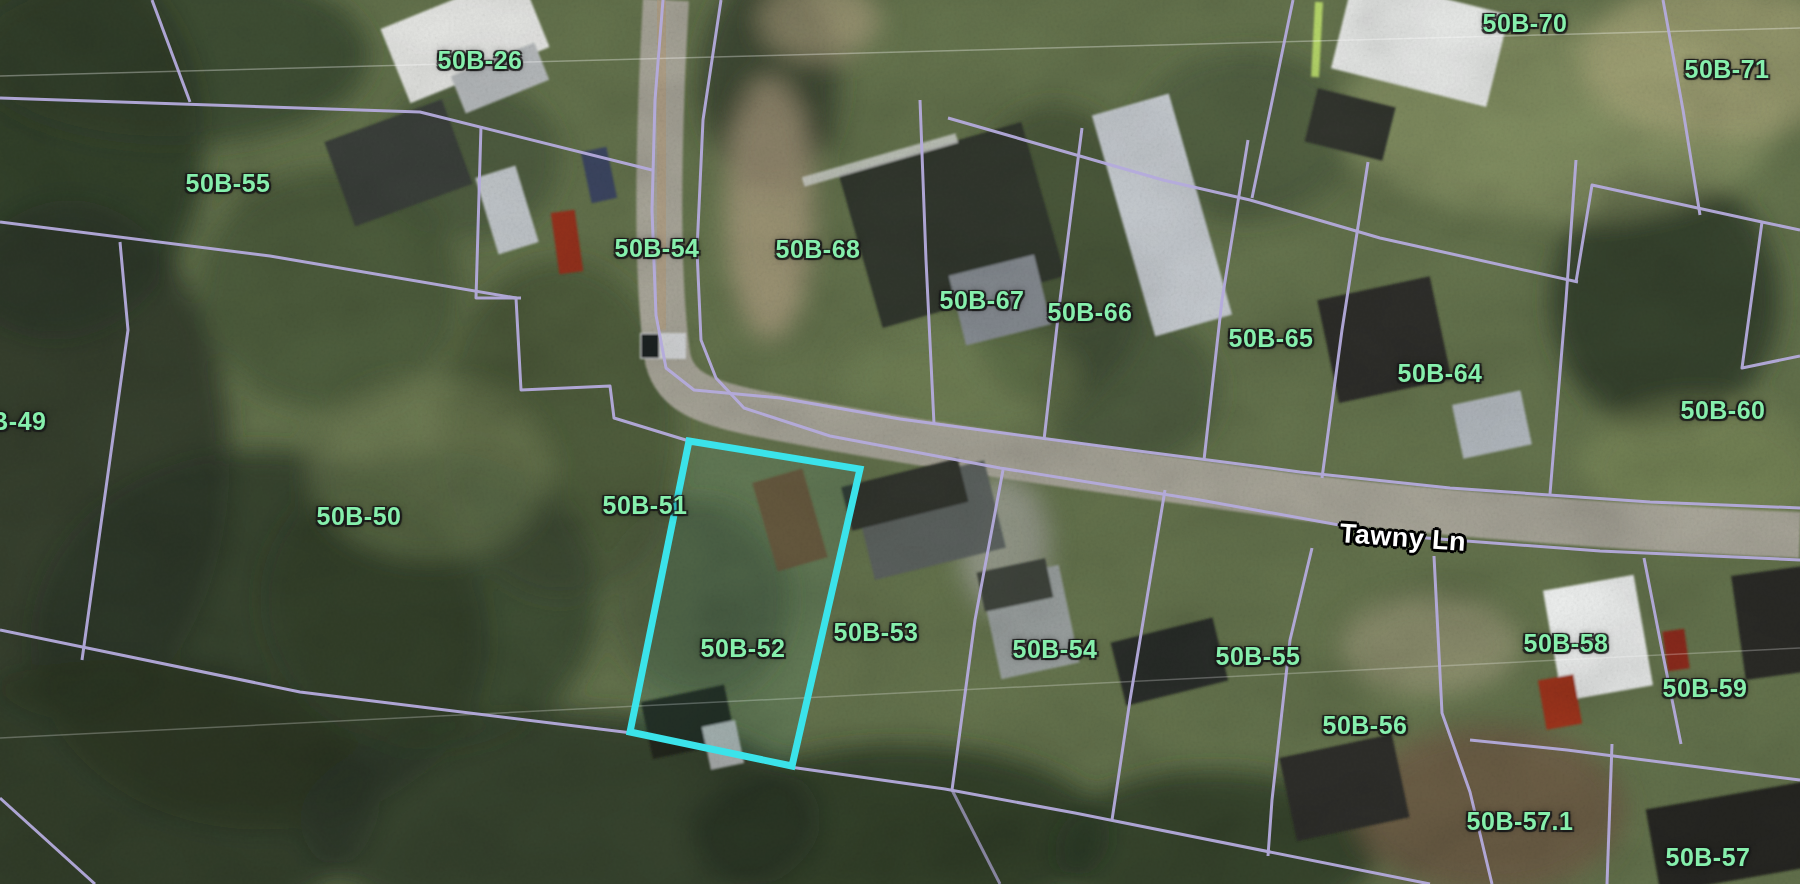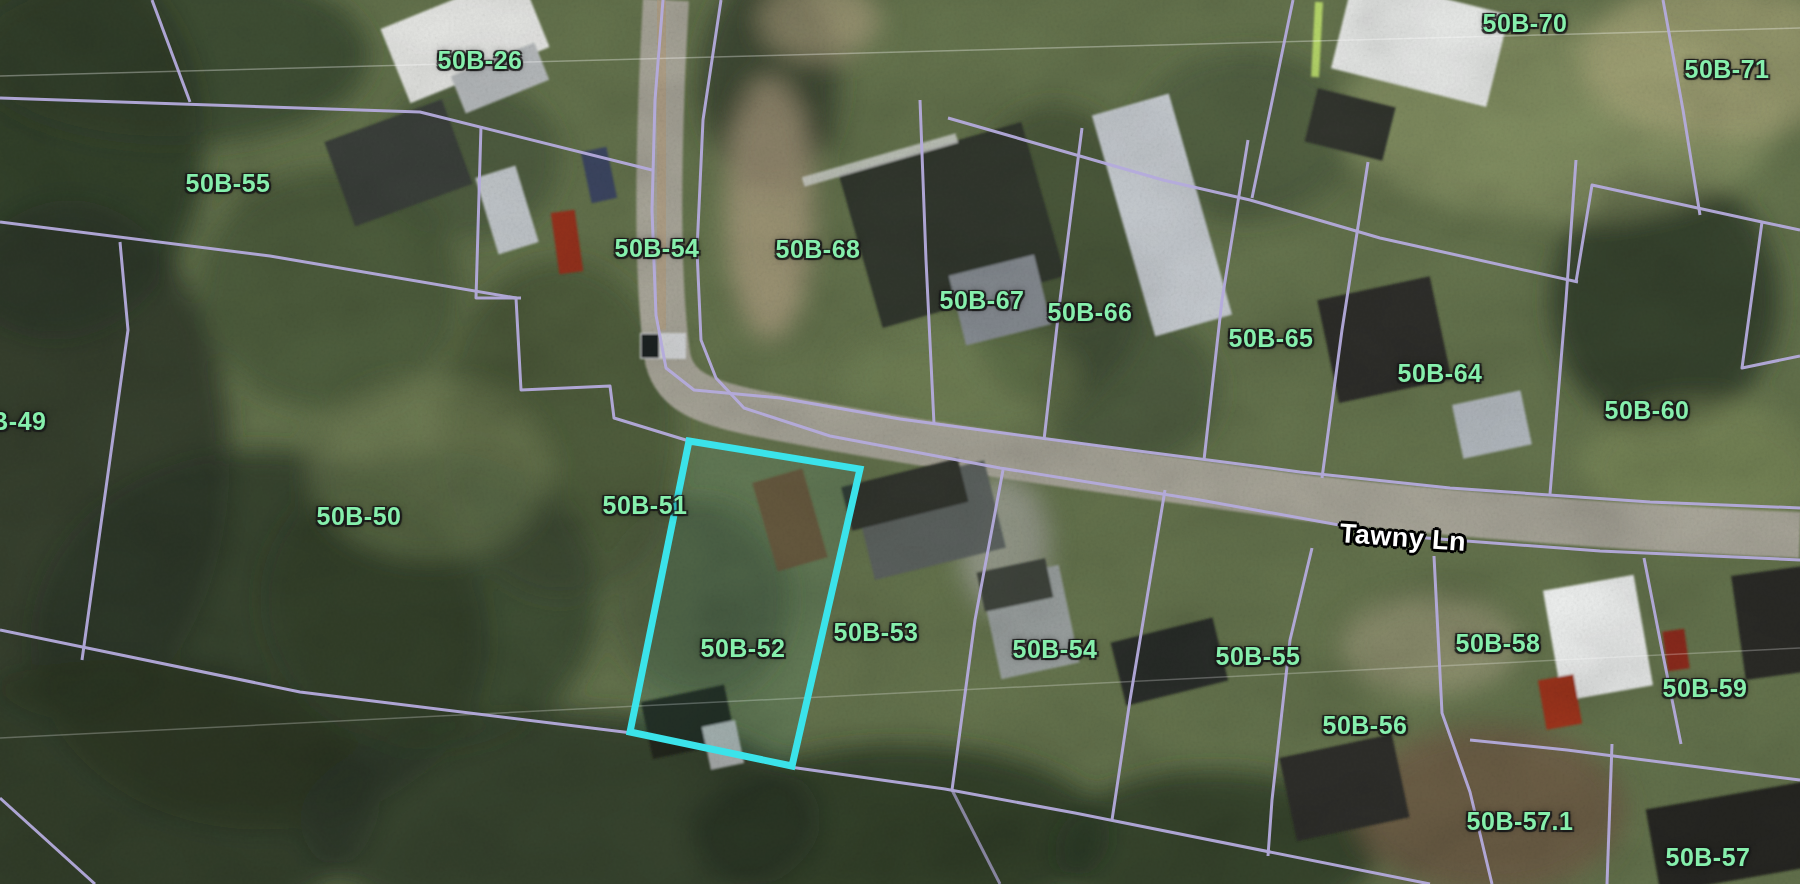--- a/index.html
+++ b/index.html
@@ -181,23 +181,23 @@
       <div class="parcel-label" style="left: 4px; top: 421px;">50B-49</div>
       <div class="parcel-label" style="left: 359px; top: 516px;">50B-50</div>
       <div class="parcel-label" style="left: 645px; top: 505px;">50B-51</div>
       <div class="parcel-label" style="left: 743px; top: 604px; margin-top: 44px;">50B-52</div>
       <div class="parcel-label" style="left: 876px; top: 632px;">50B-53</div>
       <div class="parcel-label" style="left: 1055px; top: 649px;">50B-54</div>
       <div class="parcel-label" style="left: 1258px; top: 656px;">50B-55</div>
       <div class="parcel-label" style="left: 1365px; top: 725px;">50B-56</div>
       <div class="parcel-label" style="left: 1708px; top: 857px;">50B-57</div>
       <div class="parcel-label" style="left: 1520px; top: 821px;">50B-57.1</div>
-      <div class="parcel-label" style="left: 1498px; top: 643px;">50B-58</div>
+      <div class="parcel-label" style="left: 1566px; top: 643px;">50B-58</div>
       <div class="parcel-label" style="left: 1705px; top: 688px;">50B-59</div>
-      <div class="parcel-label" style="left: 1647px; top: 410px;">50B-60</div>
+      <div class="parcel-label" style="left: 1723px; top: 410px;">50B-60</div>
       <div class="parcel-label" style="left: 1440px; top: 373px; text-align: right;">50B-64</div>
       <div class="parcel-label" style="left: 1271px; top: 338px;">50B-65</div>
       <div class="parcel-label" style="left: 1090px; top: 312px;">50B-66</div>
       <div class="parcel-label" style="left: 982px; top: 274px; margin-top: 26px;">50B-67</div>
       <div class="parcel-label" style="left: 818px; top: 249px;">50B-68</div>
       <div class="parcel-label" style="left: 1525px; top: 23px;">50B-70</div>
       <div class="parcel-label" style="left: 1727px; top: 69px;">50B-71</div>
     </div>
 
 </div>

